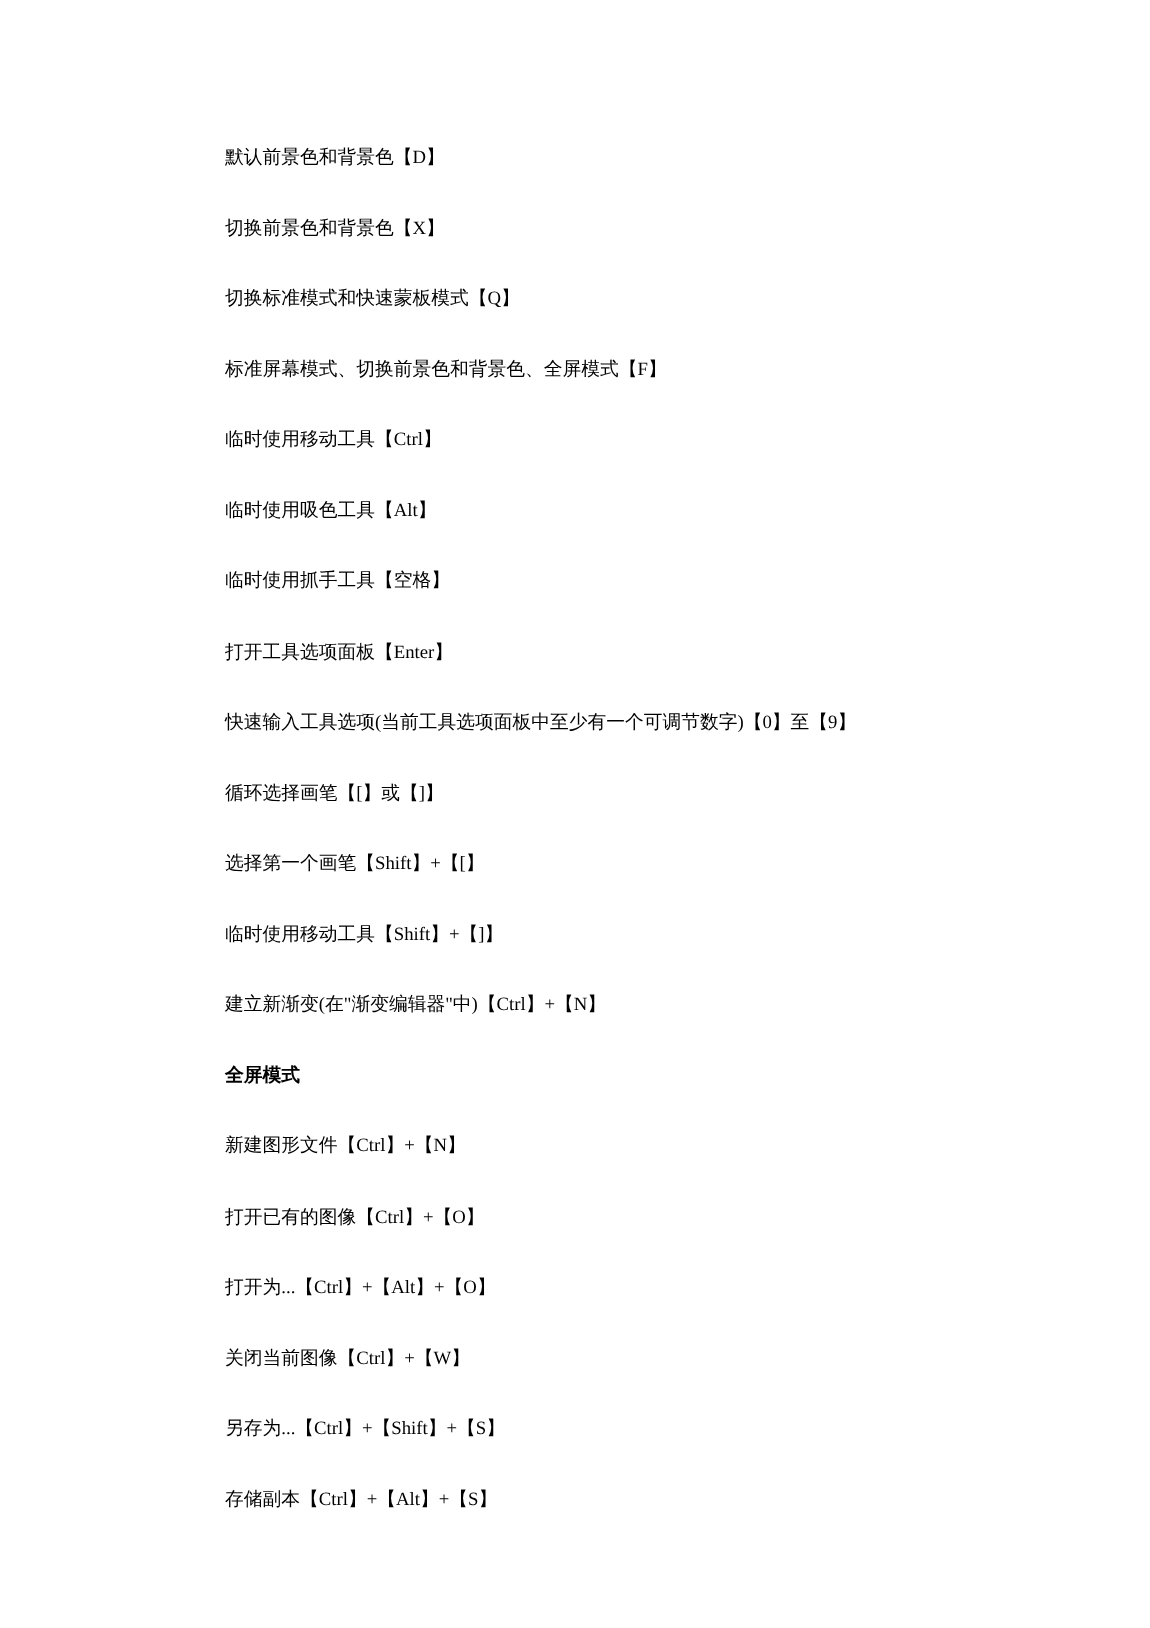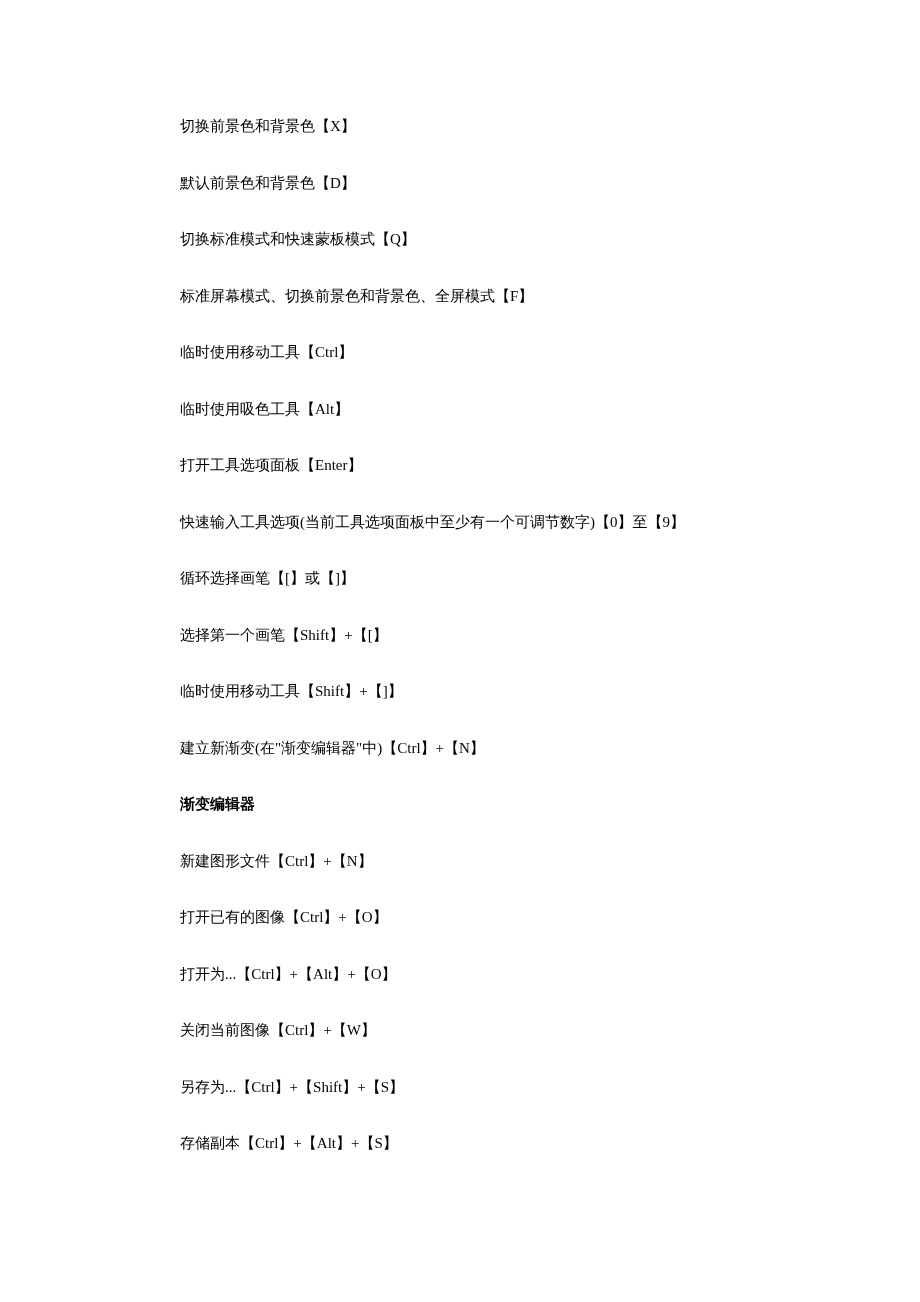--- a/index.html
+++ b/index.html
@@ -19,32 +19,33 @@
       line-height: 1.5;
     }
     .heading {
       font-weight: bold;
     }
   </style>
 </head>
 <body>
 
 <div class="content">
+  <div class="line">默认前景色和背景色【D】</div>
   <div class="line">切换前景色和背景色【X】</div>
-  <div class="line">默认前景色和背景色【D】</div>
   <div class="line">切换标准模式和快速蒙板模式【Q】</div>
   <div class="line">标准屏幕模式、切换前景色和背景色、全屏模式【F】</div>
   <div class="line">临时使用移动工具【Ctrl】</div>
   <div class="line">临时使用吸色工具【Alt】</div>
+  <div class="line">临时使用抓手工具【空格】</div>
   <div class="line">打开工具选项面板【Enter】</div>
   <div class="line">快速输入工具选项(当前工具选项面板中至少有一个可调节数字)【0】至【9】</div>
   <div class="line">循环选择画笔【[】或【]】</div>
   <div class="line">选择第一个画笔【Shift】+【[】</div>
   <div class="line">临时使用移动工具【Shift】+【]】</div>
   <div class="line">建立新渐变(在"渐变编辑器"中)【Ctrl】+【N】</div>
-  <div class="line heading">渐变编辑器</div>
+  <div class="line heading">全屏模式</div>
   <div class="line">新建图形文件【Ctrl】+【N】</div>
   <div class="line">打开已有的图像【Ctrl】+【O】</div>
   <div class="line">打开为...【Ctrl】+【Alt】+【O】</div>
   <div class="line">关闭当前图像【Ctrl】+【W】</div>
   <div class="line">另存为...【Ctrl】+【Shift】+【S】</div>
   <div class="line">存储副本【Ctrl】+【Alt】+【S】</div>
 </div>
 
 </body></html>

